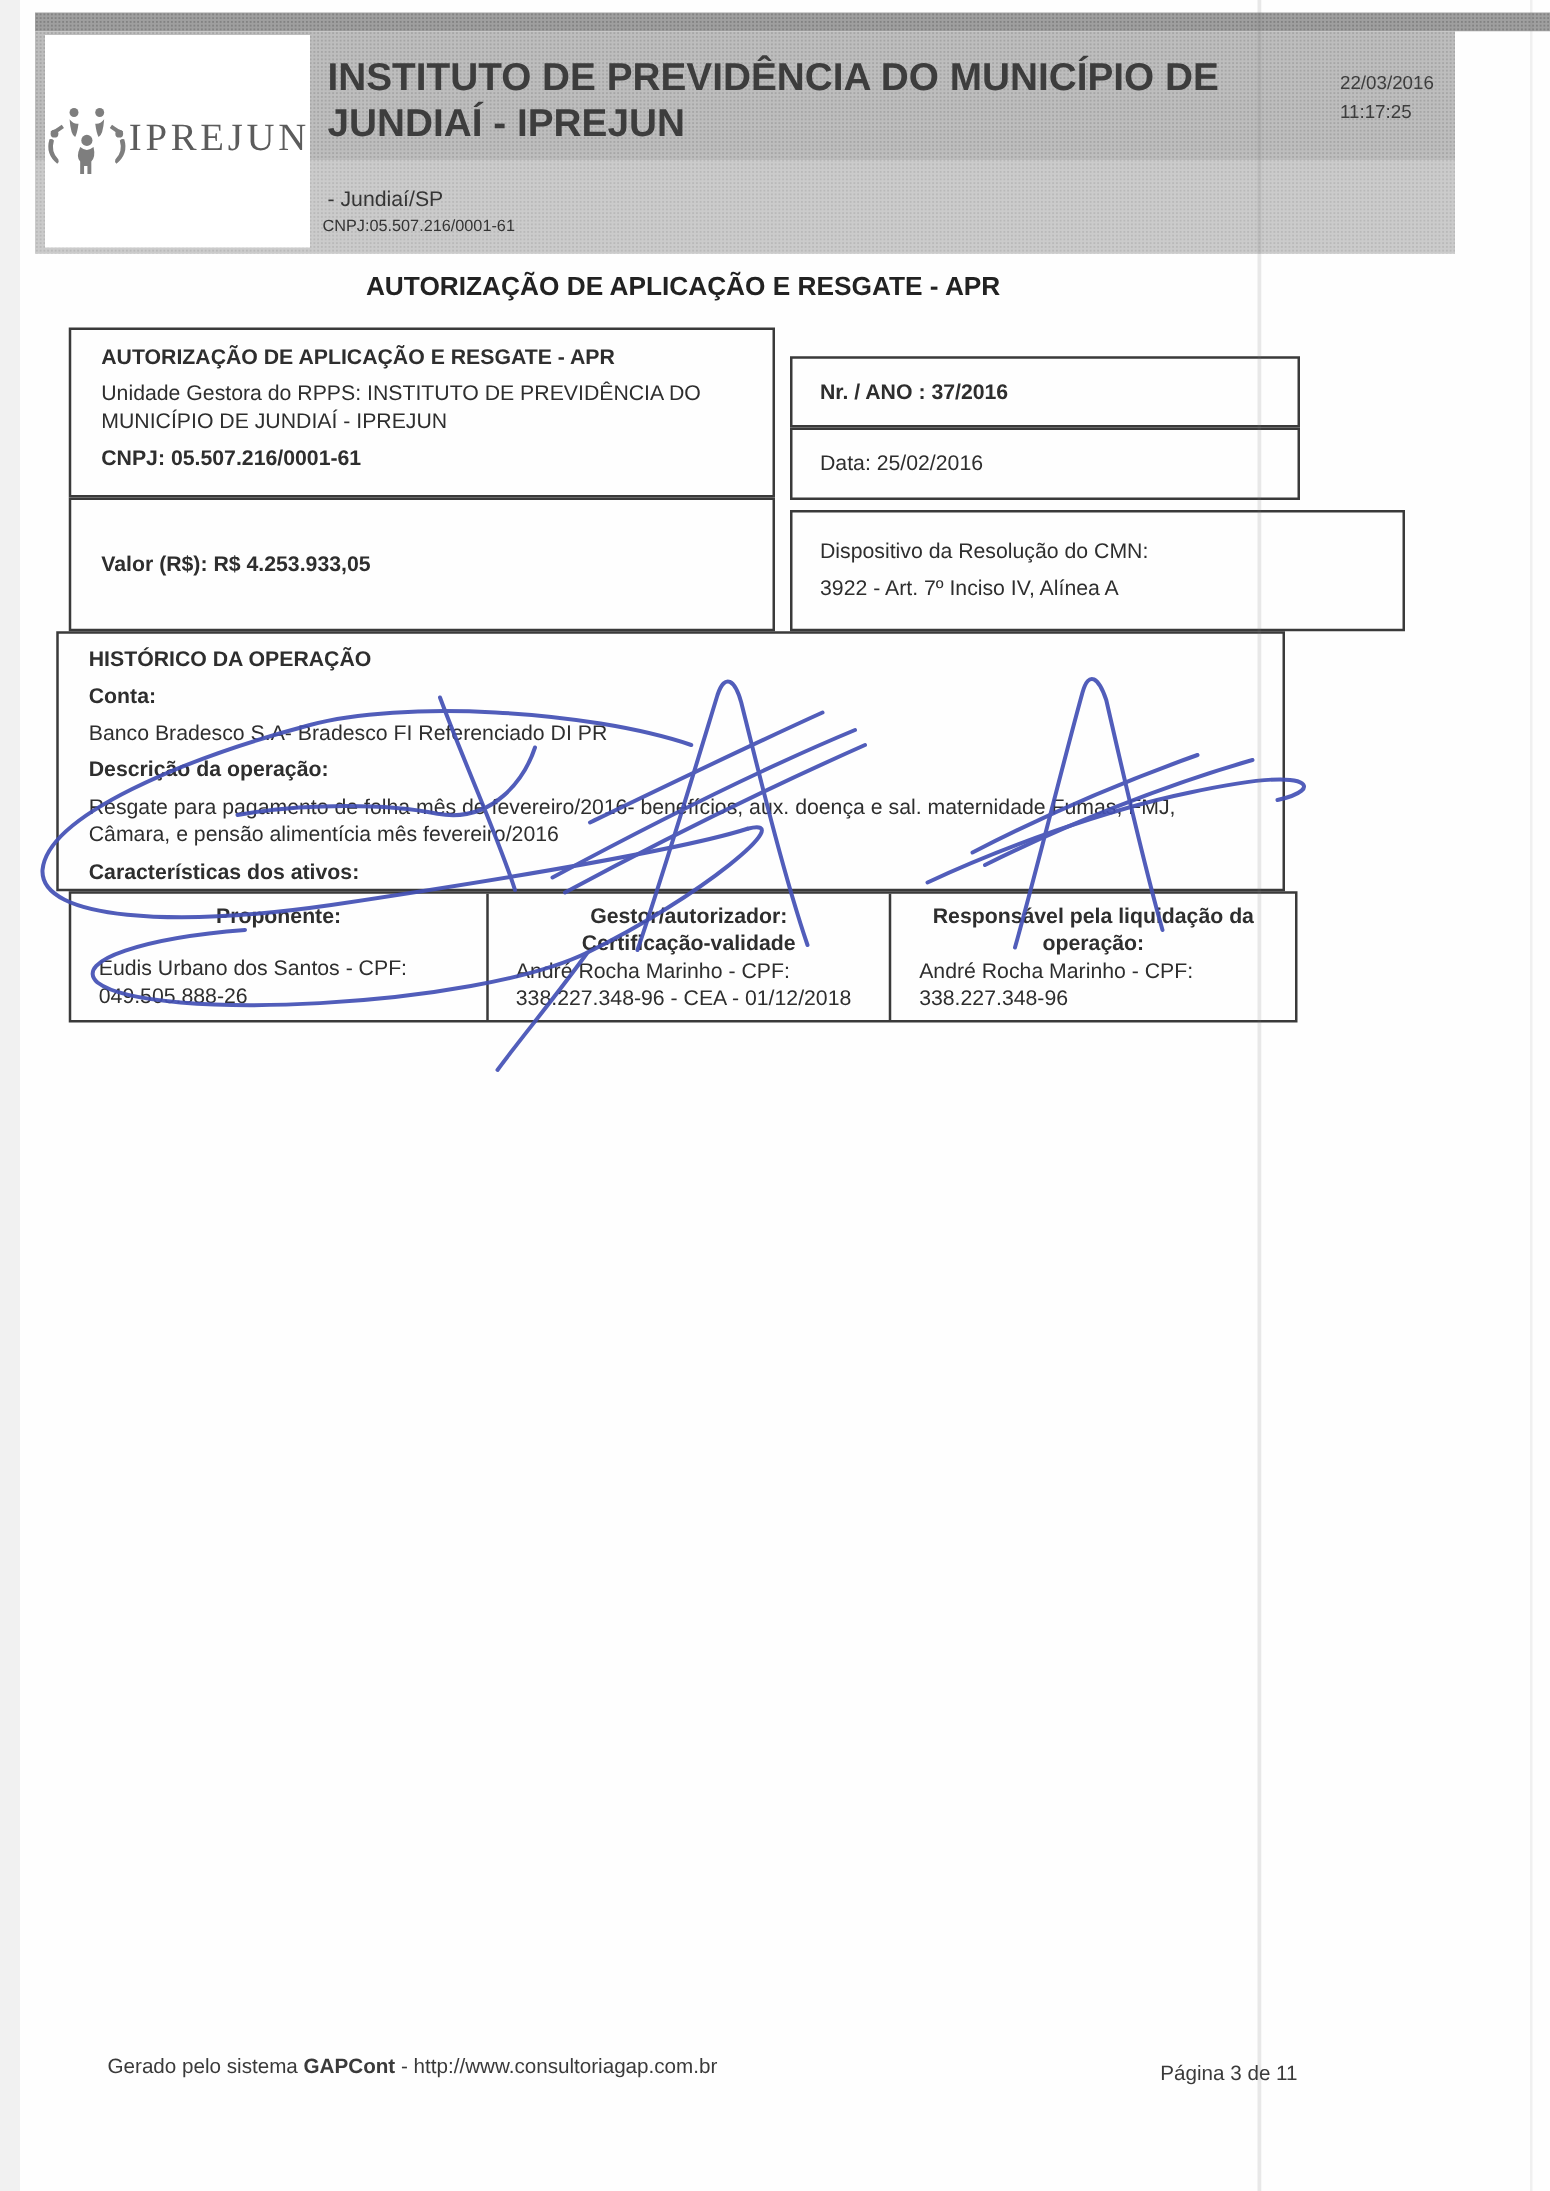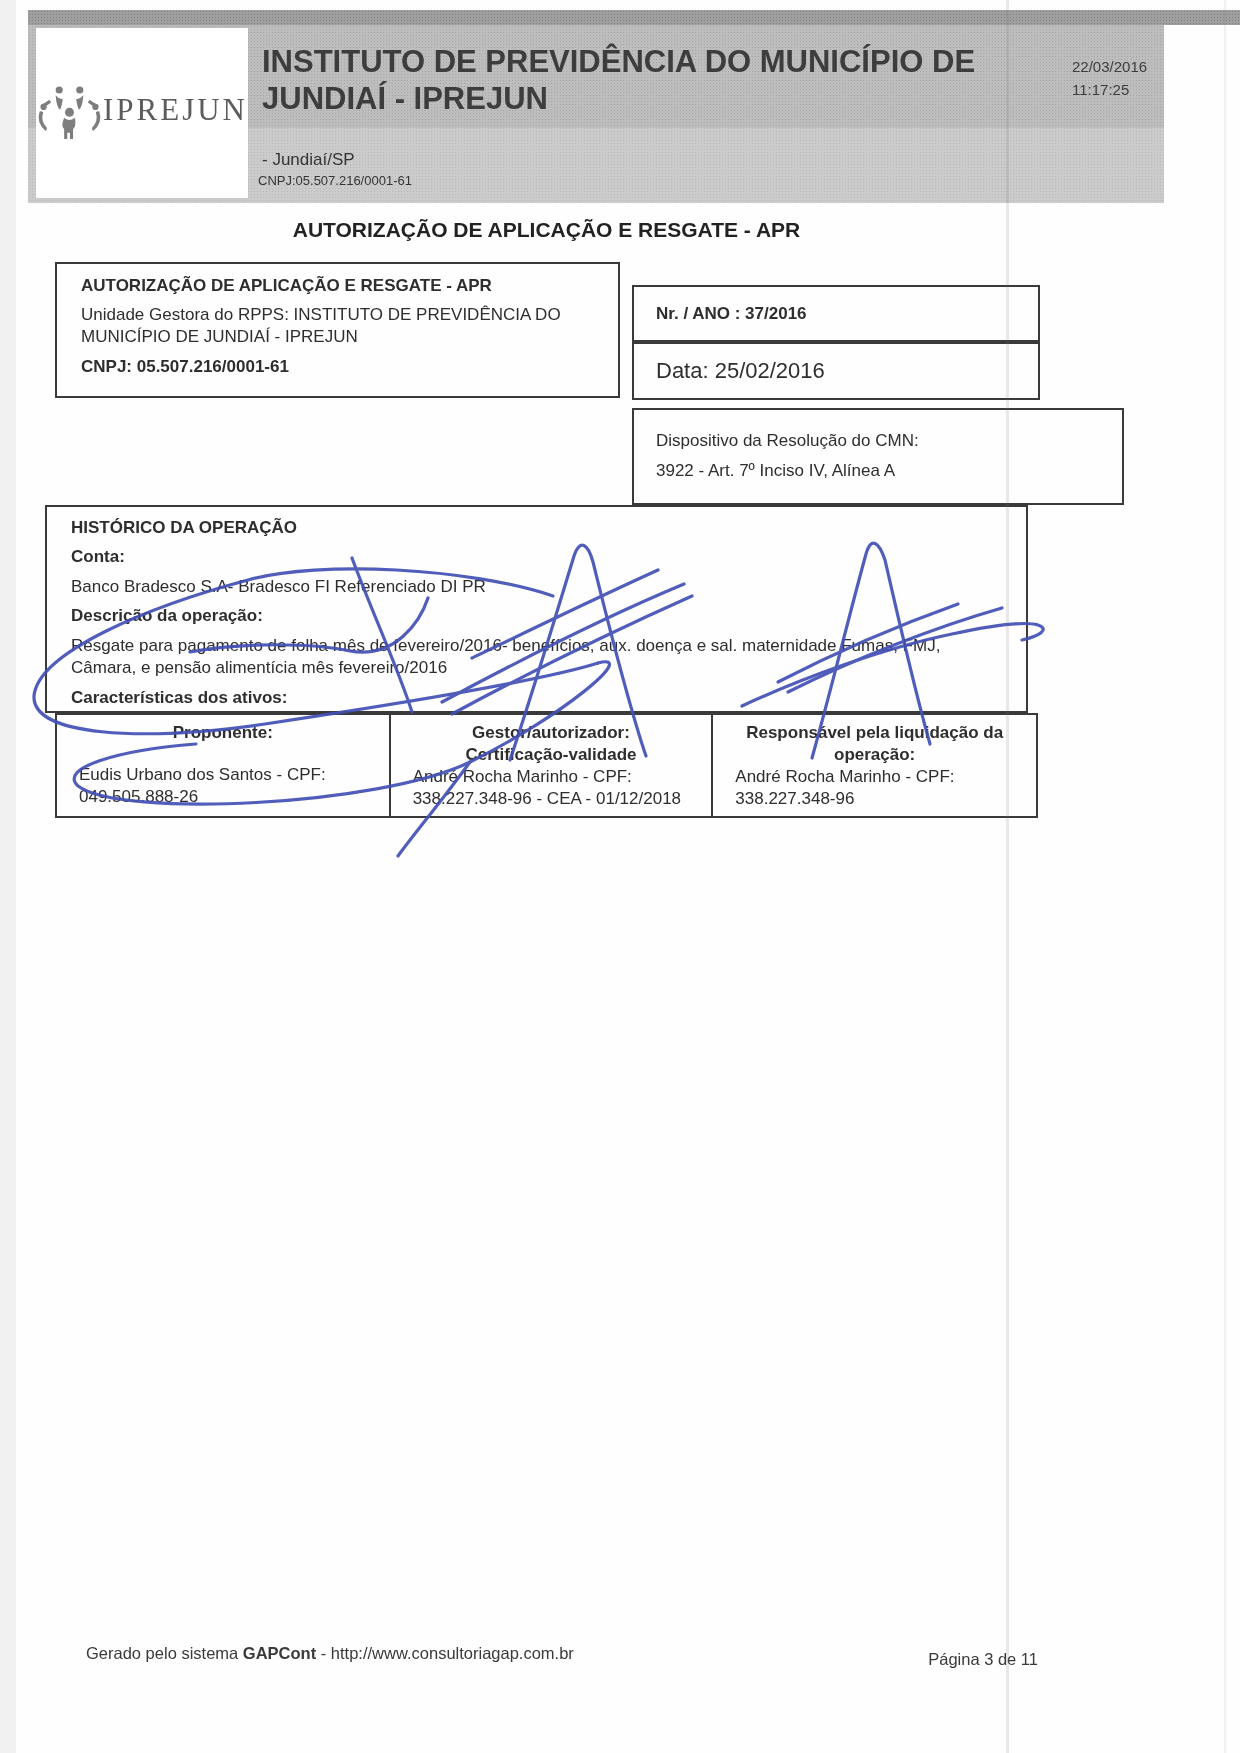--- a/index.html
+++ b/index.html
@@ -34,21 +34,21 @@
   
   .doc-title{position:absolute;left:55px;top:218px;width:983px;text-align:center;font-size:21px;font-weight:700;color:#222;}
 
   
   .box{position:absolute;border:2px solid #3a3a3a;background:transparent;box-sizing:border-box;}
   .boxA-left{left:55px;top:262px;width:565px;height:136px;padding:12px 16px 0 24px;}
   .boxA-left .cellTitle{font-size:17px;font-weight:700;margin-bottom:8px;}
   .boxA-left .cellBody{font-size:17px;line-height:1.28;width:505px;}
   .boxA-left .cellCnpj{font-size:17px;font-weight:700;margin-top:9px;}
   .boxNr{left:632px;top:285px;width:408px;height:57px;display:flex;align-items:center;padding-left:22px;font-size:17px;font-weight:700;}
-  .boxData{left:632px;top:342px;width:408px;height:58px;display:flex;align-items:center;padding-left:22px;font-size:22px;}
+  .boxData{left:632px;top:342px;width:408px;height:58px;display:flex;align-items:center;padding-left:22px;font-size:17px;}
   .boxValor{left:55px;top:398px;width:565px;height:107px;display:flex;align-items:center;padding-left:24px;font-size:17px;font-weight:700;}
   .boxDisp{left:632px;top:408px;width:492px;height:97px;padding:16px 10px 0 22px;font-size:17px;line-height:1.75;}
 
   .boxHist{left:45px;top:505px;width:983px;height:208px;padding:10px 20px 0 24px;font-size:17px;}
   .boxHist .h-line{margin-bottom:7px;line-height:1.32;}
   .boxHist .bold{font-weight:700;}
   .boxHist .desc{width:935px;}
 
   .boxSig{left:55px;top:713px;width:983px;height:105px;display:flex;}
   .sig-col{box-sizing:border-box;display:flex;flex-direction:column;height:100%;}
@@ -115,20 +115,23 @@
   </div>
 
   <div class="box boxNr">
     <span>Nr. / ANO : 37/2016</span>
   </div>
 
   <div class="box boxData">
     <span>Data: 25/02/2016</span>
   </div>
 
+  <div class="box boxValor">
+    <span>Valor (R$): R$ 4.253.933,05</span>
+  </div>
 
   <div class="box boxDisp">
     <div>Dispositivo da Resolução do CMN:</div>
     <div>3922 - Art. 7º Inciso IV, Alínea A</div>
   </div>
 
   <div class="box boxHist">
     <div class="h-line bold">HISTÓRICO DA OPERAÇÃO</div>
     <div class="h-line bold">Conta:</div>
     <div class="h-line">Banco Bradesco S.A- Bradesco FI Referenciado DI PR</div>

